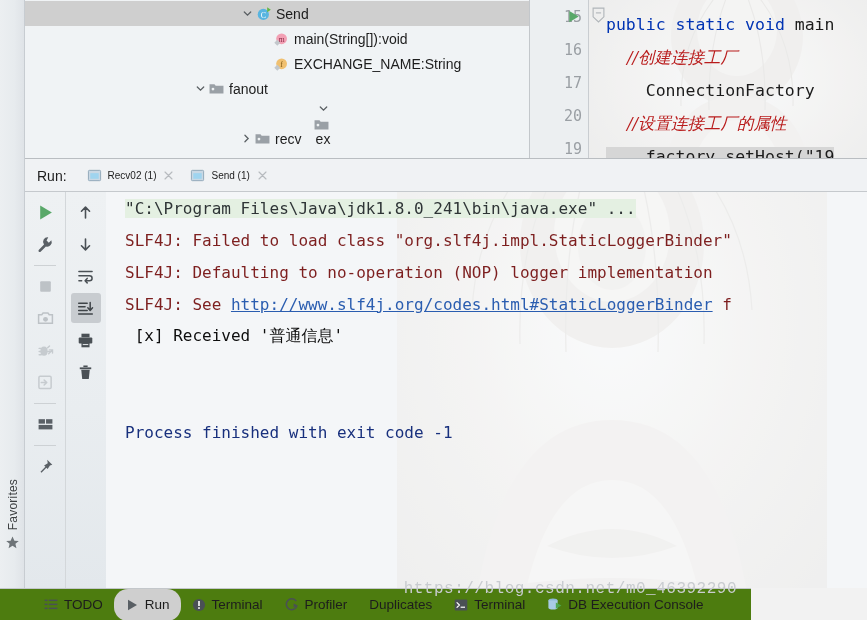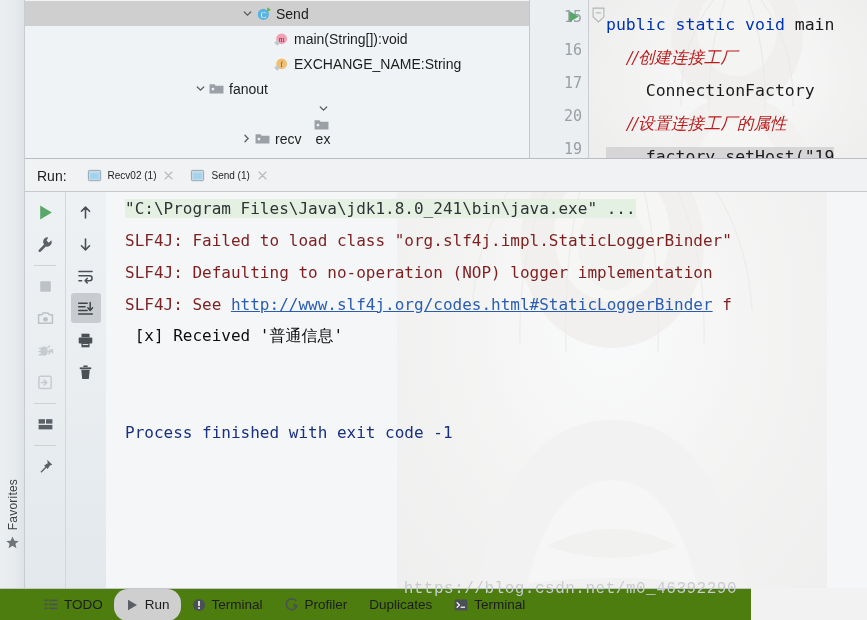--- a/index.html
+++ b/index.html
@@ -660,17 +660,27 @@
       <span class="si-icon">
         <svg width="14" height="14" viewBox="0 0 14 14">
           <rect x="0.7" y="1.6" width="12.6" height="10.8" rx="1" fill="#4a5055"></rect>
           <path d="M3 4.6 L5.4 7 L3 9.4" stroke="#ffffff" stroke-width="1.2" fill="none" stroke-linecap="round" stroke-linejoin="round"></path>
           <rect x="6.6" y="8.6" width="4.4" height="1.2" fill="#ffffff"></rect>
         </svg>
       </span>
       <span>Terminal</span>
     </div>
 
+    <div class="status-item">
+      <span class="si-icon">
+        <svg width="15" height="15" viewBox="0 0 15 15">
+          <ellipse cx="6" cy="3.4" rx="4.6" ry="2" fill="#8fb8d8"></ellipse>
+          <path d="M1.4 3.4 v7 a4.6 2 0 0 0 9.2 0 v-7" fill="#a9cbe4"></path>
+          <polygon points="8.8,5.4 14.4,8.6 8.8,11.8" fill="#4fa84f"></polygon>
+        </svg>
+      </span>
+      <span>DB Execution Console</span>
+    </div>
 
     <span class="watermark wm-upper">https://blog.csdn.net/m0_46392290</span>
   </div>
 
 </div>
 
 </body></html>

